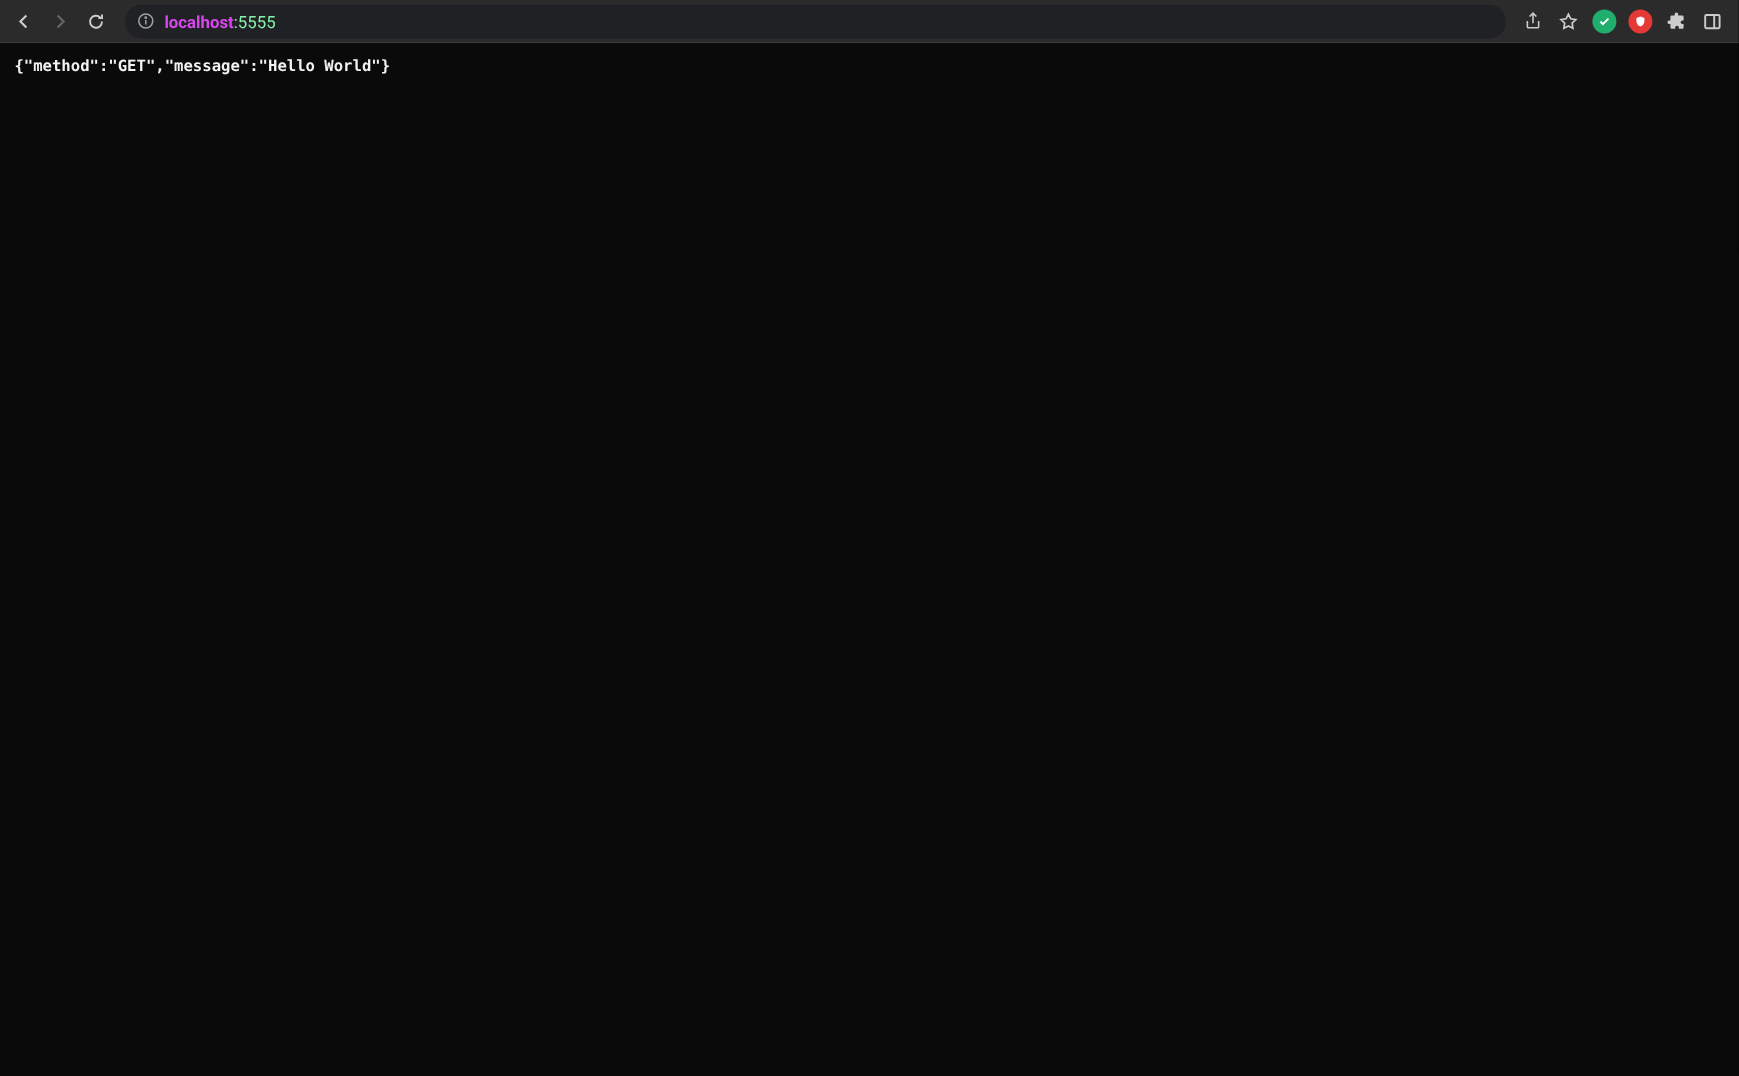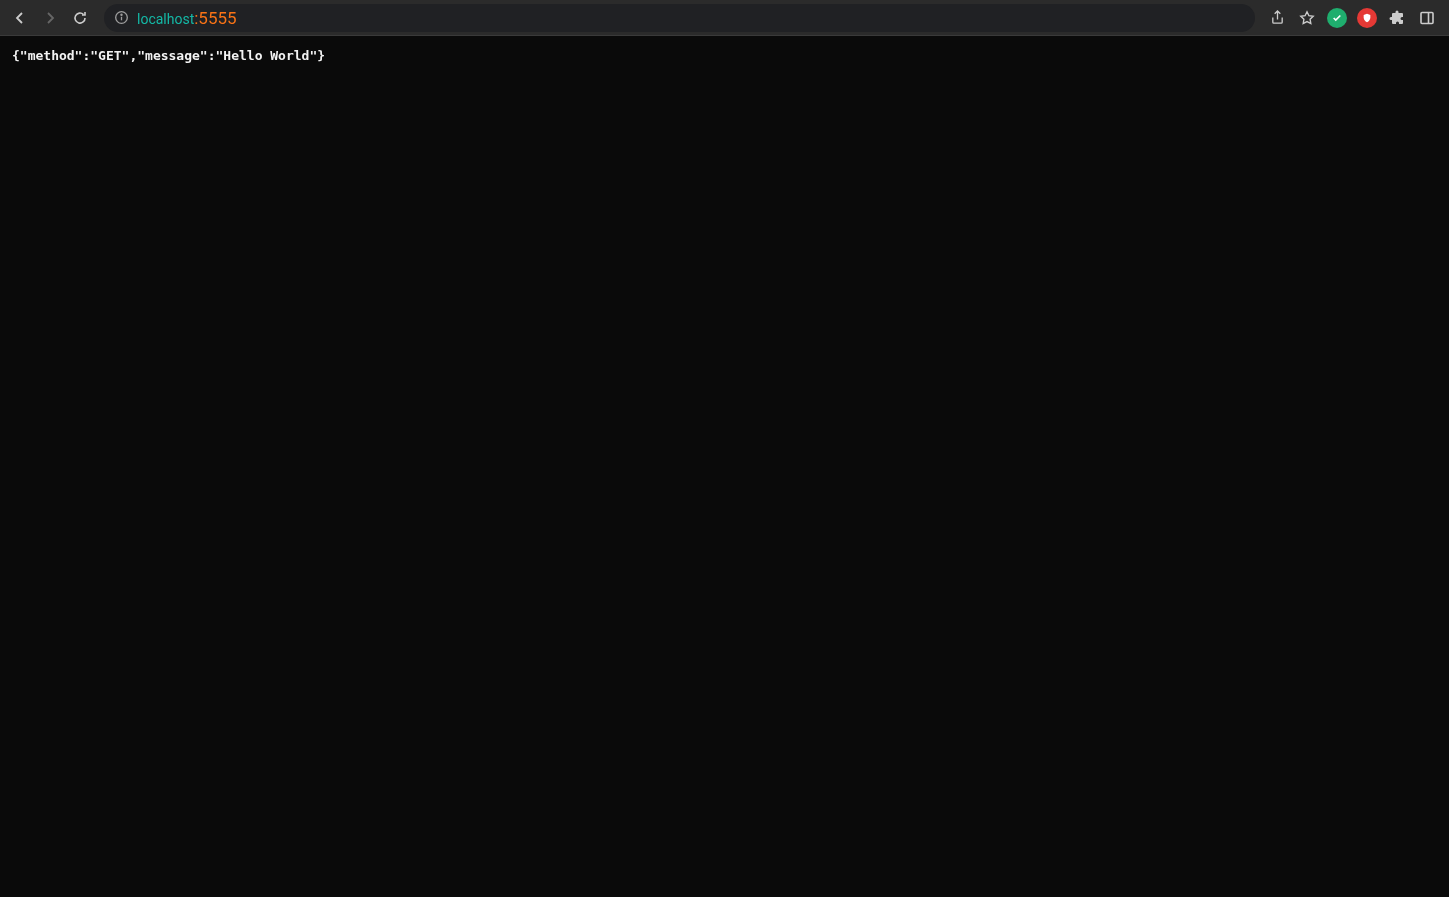--- a/index.html
+++ b/index.html
@@ -52,27 +52,27 @@
       padding: 0 10px;
       gap: 8px;
       margin: 0 4px;
     }
     .site-info-icon {
       color: #9e9e9e;
       display: flex;
       align-items: center;
     }
     .url-text {
-      color: #14b8a6;
+      color: #d946ef;
       font-size: 14px;
-      font-weight: 400;
+      font-weight: 700;
     }
     .url-port {
-      color: #f97316;
-      font-size: 17px;
+      color: #86efac;
+      font-size: 14px;
     }
     .toolbar-right {
       display: flex;
       align-items: center;
       gap: 10px;
       padding-right: 4px;
     }
     .toolbar-icon {
       width: 20px;
       height: 20px;

